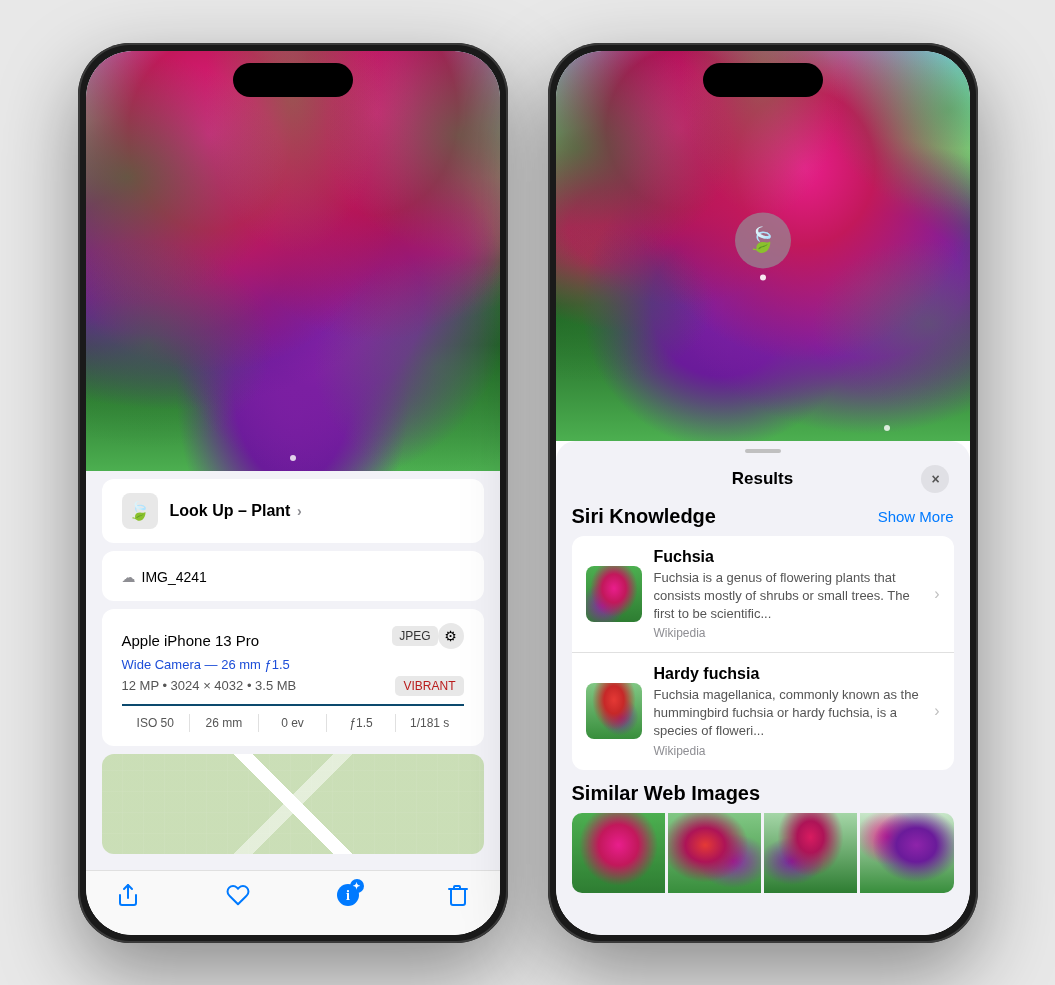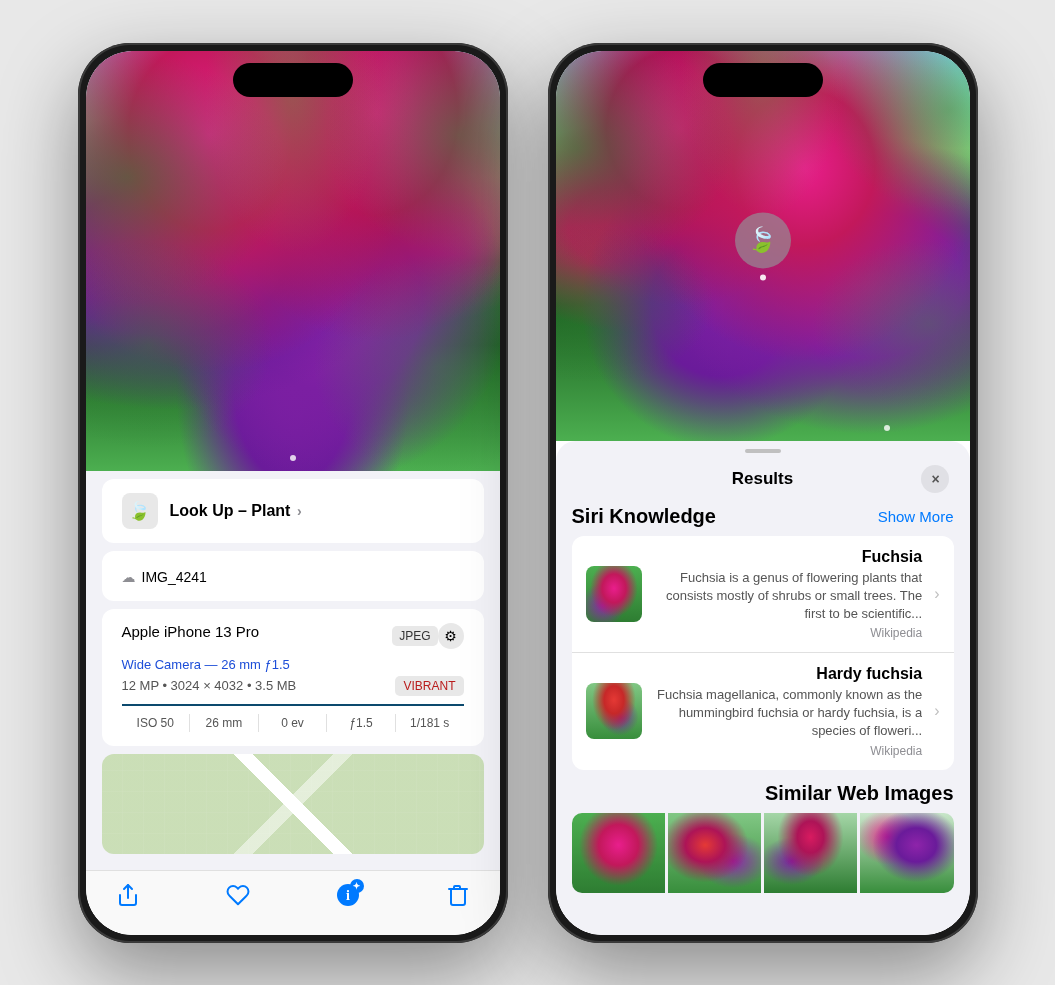--- a/index.html
+++ b/index.html
@@ -207,21 +207,21 @@
     }
     .camera-section {
       background: #fff;
       padding: 14px 20px;
       margin: 8px 16px;
       border-radius: 12px;
     }
     .camera-model-row {
       display: flex;
       justify-content: space-between;
-      align-items: flex-start;
+      align-items: flex-end;
       margin-bottom: 8px;
     }
     .camera-model {
       font-size: 15px;
       font-weight: 500;
       color: #000;
     }
     .badges {
       display: flex;
       gap: 0;
@@ -406,21 +406,20 @@
       height: 6px;
       background: rgba(255,255,255,0.8);
       border-radius: 50%;
     }
     .results-sheet {
       flex: 1;
       background: #f2f2f7;
       border-radius: 20px 20px 0 0;
       overflow-y: auto;
       position: relative;
-      text-align: right;
     }
     .sheet-handle {
       width: 36px;
       height: 4px;
       background: #c0c0c0;
       border-radius: 2px;
       margin: 8px auto;
     }
     .results-header {
       display: flex;

